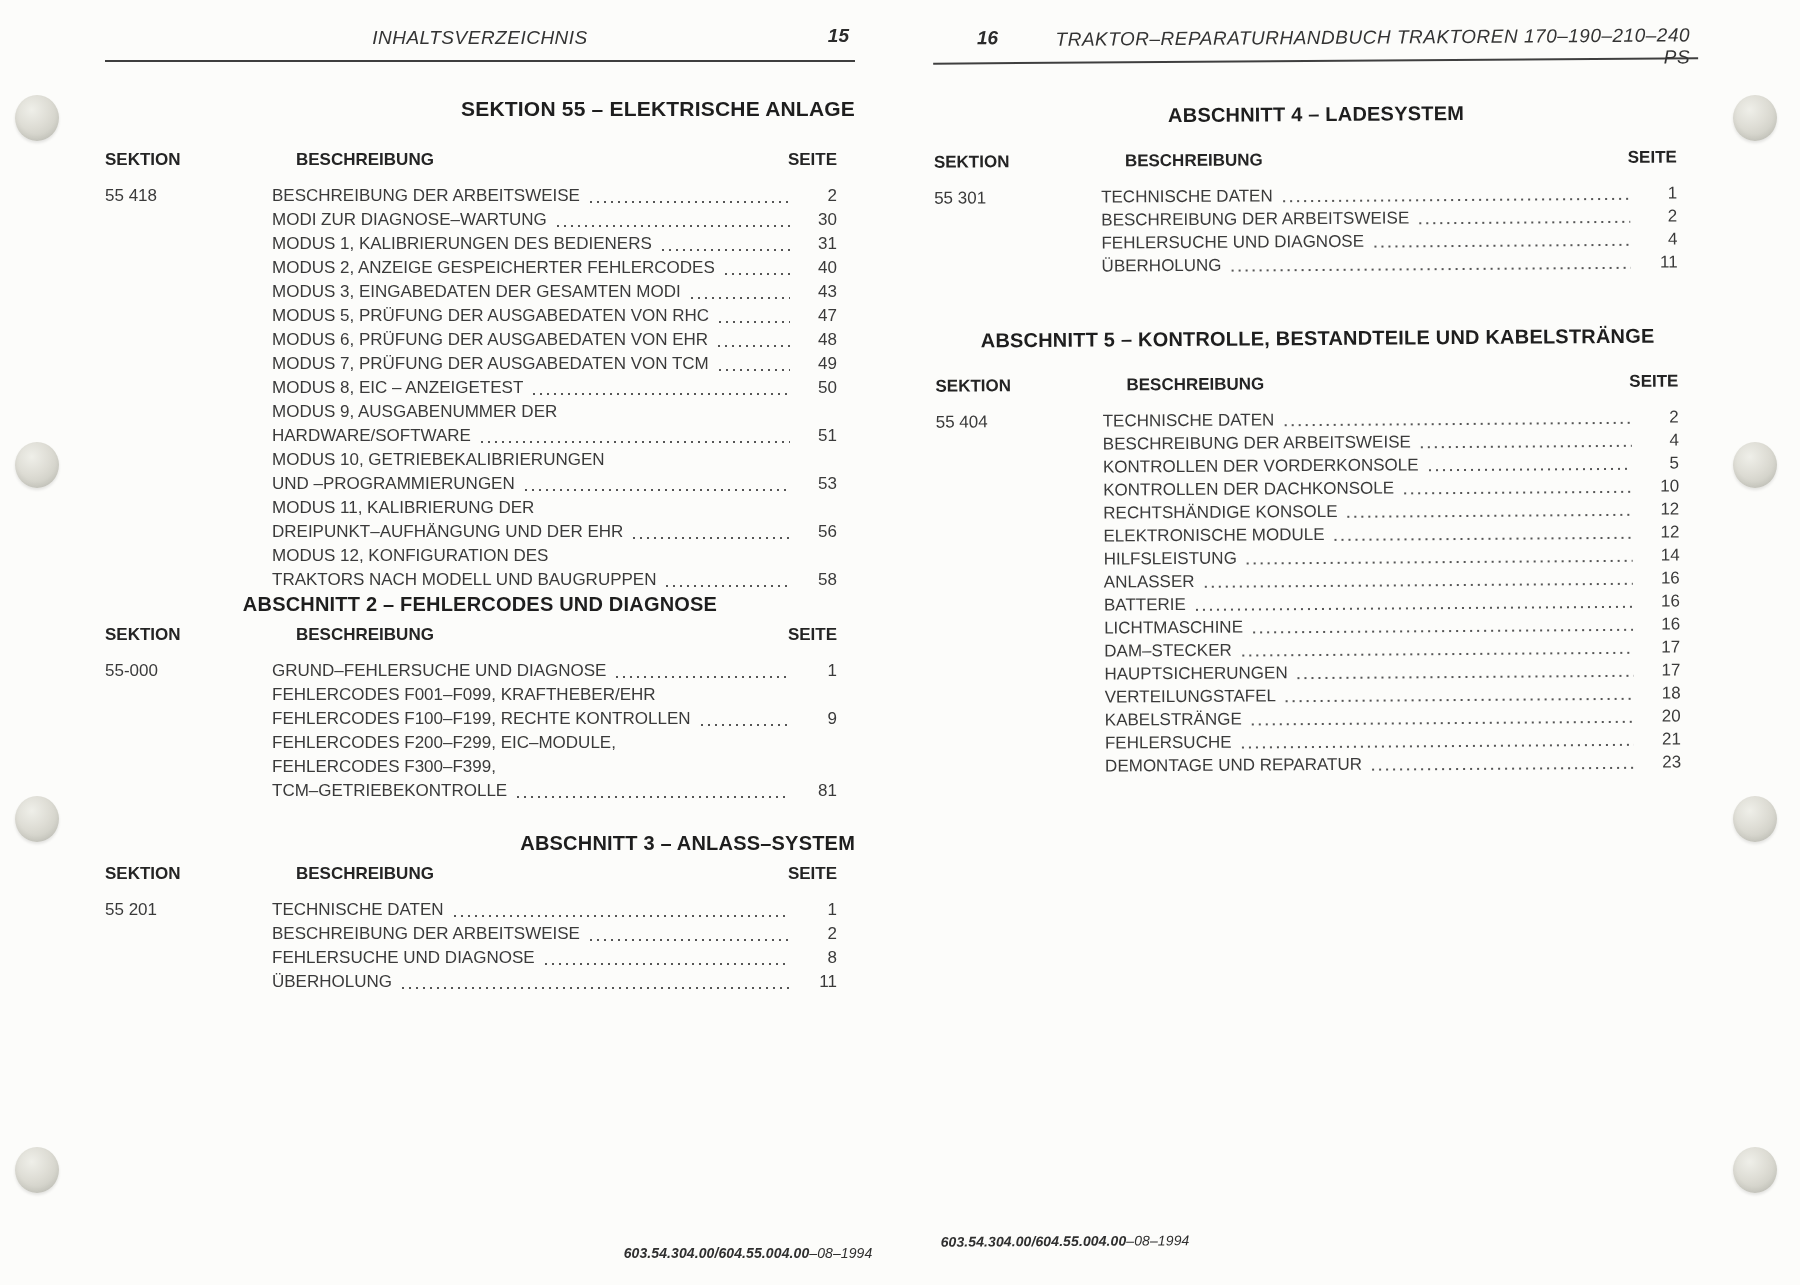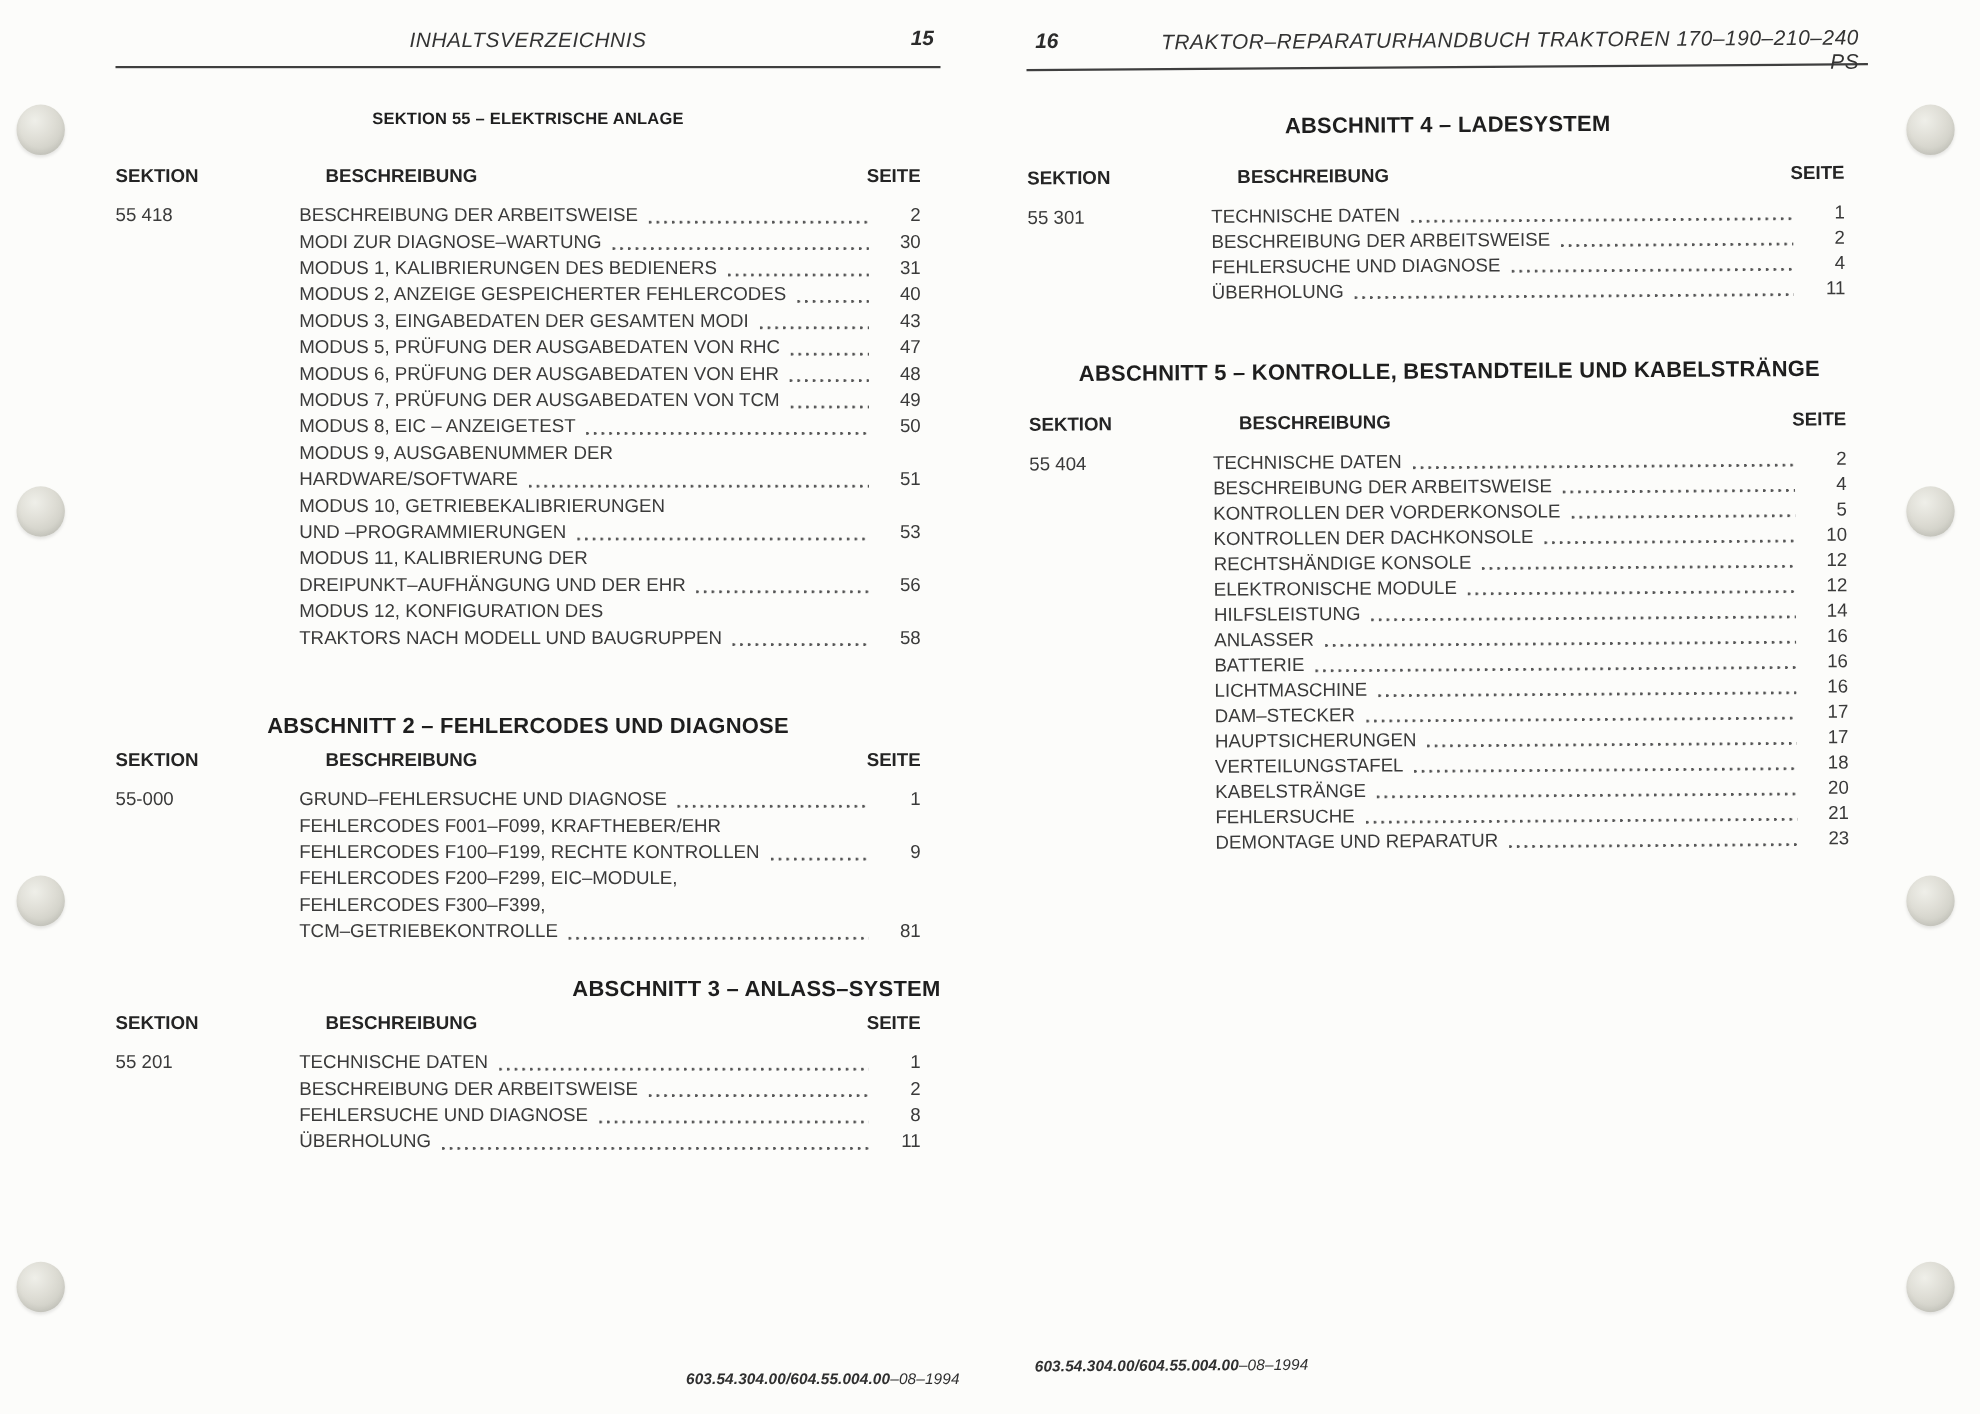--- a/index.html
+++ b/index.html
@@ -23,36 +23,36 @@
   .page{position:absolute;top:25px;}
   .page-left{left:105px;width:750px;}
   .page-right{left:935px;width:765px;transform:rotate(-0.4deg);transform-origin:50% 40%;}
 
   .page-header{position:relative;height:35px;border-bottom:2px solid #3f3f3f;}
   .running-head{
     position:absolute;left:0;right:0;top:2px;text-align:center;
     font-style:italic;font-size:19px;letter-spacing:0.5px;color:#333;
   }
   .page-right .running-head{text-align:right;right:8px;left:120px;}
-  .pagenum{position:absolute;top:0px;font-style:italic;font-weight:bold;font-size:19px;color:#2b2b2b;}
+  .pagenum{position:absolute;top:0px;font-style:italic;font-weight:bold;font-size:19px;color:#2b2b2b;margin-left:36px;}
   .page-left .pagenum{right:6px;}
   .page-right .pagenum{left:8px;}
 
   h1.main-title{
-    margin:34px 0 0 0;text-align:center;
-    font-size:15px;line-height:26px;font-weight:bold;color:#1e1e1e;letter-spacing:0.2px;
+    margin:34px 0 0 0;text-align:right;
+    font-size:21px;line-height:26px;font-weight:bold;color:#1e1e1e;letter-spacing:0.2px;
   }
 
   .toc-section h2{
     margin:0;text-align:center;font-size:20px;line-height:24px;font-weight:bold;color:#1e1e1e;letter-spacing:0.2px;
   }
   .toc-section h2.align-left{text-align:right;}
 
   #left-sections .toc-section:nth-child(1){margin-top:28px;}
-  #left-sections .toc-section:nth-child(2){margin-top:56px;}
+  #left-sections .toc-section:nth-child(2){}
   #left-sections .toc-section:nth-child(3){margin-top:28px;}
   #right-sections .toc-section:nth-child(1){margin-top:40px;}
   #right-sections .toc-section:nth-child(2){margin-top:50px;}
 
   .col-headers{
     display:flex;margin-top:9px;font-weight:bold;font-size:17px;line-height:20px;color:#242424;
   }
   #right-sections .col-headers{margin-top:24px;}
   .col-sektion{width:167px;flex:none;}
   .col-beschreibung{flex:1;padding-left:24px;}

